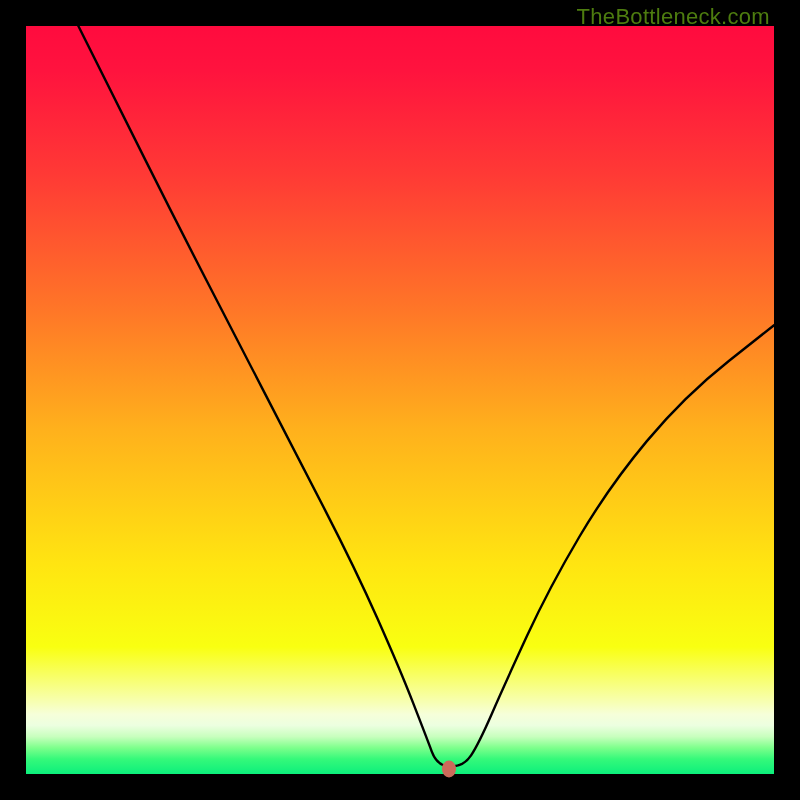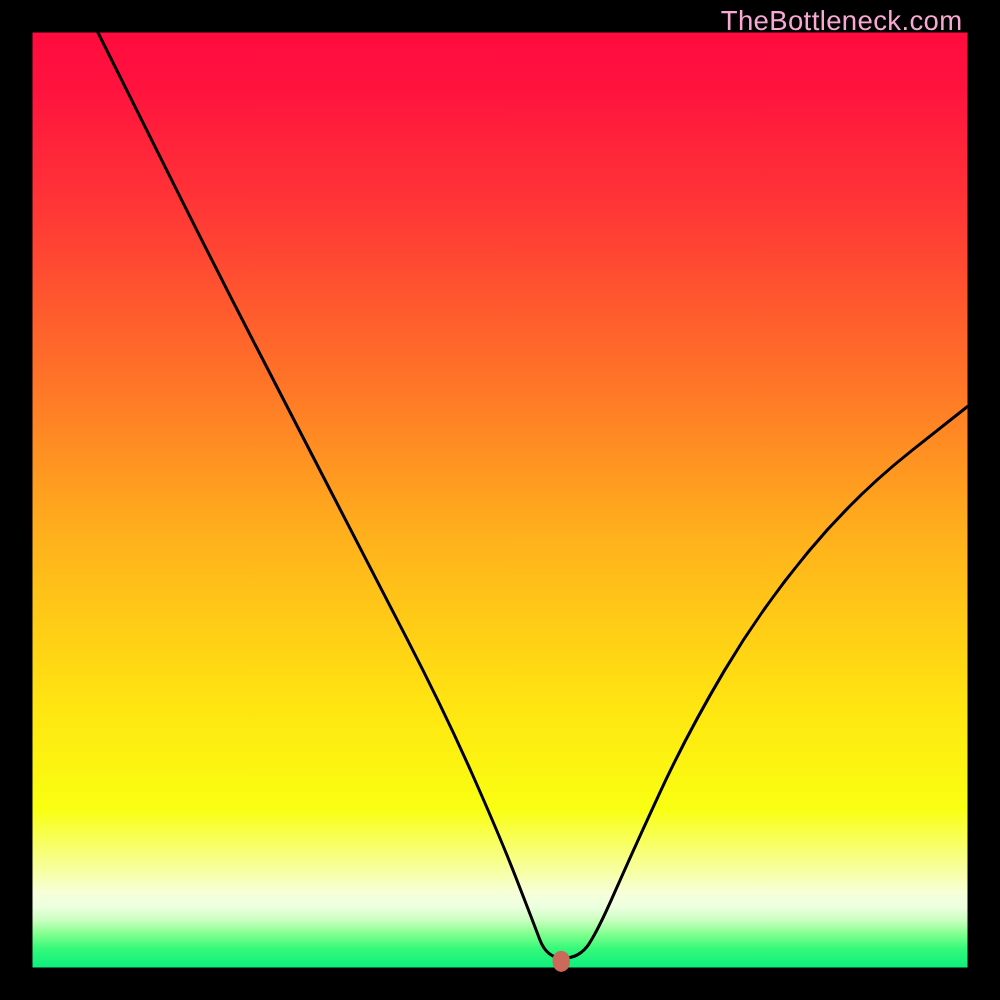--- a/index.html
+++ b/index.html
@@ -38,21 +38,21 @@
       #c8ffbe 95%,
       #7dff8c 96.5%,
       #35f97a 98%,
       #0cef7c 100%
     );
   }
   .watermark {
     position: absolute;
     top: 4px;
     right: 30px;
-    color: #f9a8d4;
+    color: #4d7c0f;
     font-size: 22px;
     font-weight: 500;
     letter-spacing: 0.3px;
     user-select: none;
   }
   svg.curve {
     position: absolute;
     left: 0;
     top: 0;
     width: 748px;

